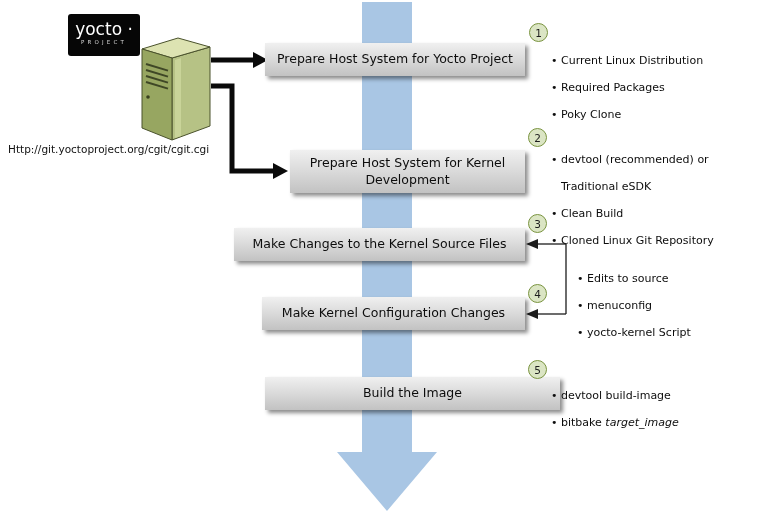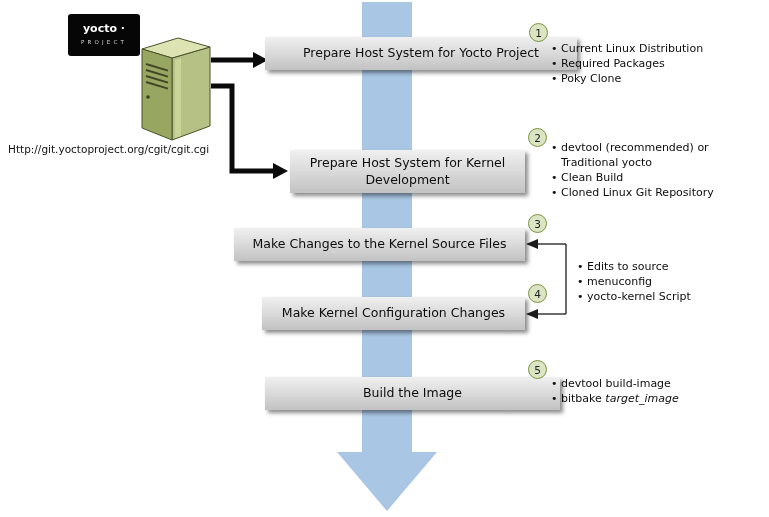--- a/index.html
+++ b/index.html
@@ -14,27 +14,27 @@
   .thin-head{fill:#1c1c1c;}
   .flowbox{position:absolute;display:flex;align-items:center;justify-content:center;text-align:center;
            font-size:12.5px;color:#0d0d0d;line-height:1.35;padding:0 6px;box-sizing:border-box;
            background:linear-gradient(180deg,#f0f0f0 0%,#dcdcdc 45%,#c2c2c2 100%);
            box-shadow:3px 3px 4px rgba(0,0,0,0.45);}
   .stepnum{position:absolute;width:19px;height:19px;border-radius:50%;box-sizing:border-box;
            background:var(--circle_fill,#dbe5c4);border:1.5px solid var(--circle_border,#7a9440);
            display:flex;align-items:center;justify-content:center;font-size:10.5px;color:#1d1d1d;}
   .note{position:absolute;margin:0;padding:0;list-style:none;font-size:11px;line-height:15px;
         color:#0d0d0d;white-space:nowrap;}
-  .note li{position:relative;padding-left:11px;}
+  .note li{position:relative;padding-left:11px;margin-top:12px;}
   .note li::before{content:"•";position:absolute;left:1px;}
   .note li.cont::before{content:"";}
   .it{font-style:italic;}
   #logo{position:absolute;left:68px;top:14px;width:72px;height:42px;background:#060606;border-radius:3px;
         color:#ffffff;text-align:center;box-sizing:border-box;padding-top:7px;}
-  #logo .t{font-size:11px;line-height:16px;font-weight:bold;}
+  #logo .t{font-size:17px;line-height:16px;}
   #logo .p{font-size:5.5px;letter-spacing:3.2px;color:#d8d8d8;margin-top:2px;}
   #srclabel{position:absolute;left:35px;top:71px;width:110px;font-weight:bold;font-size:13px;
             line-height:18px;color:#000;}
   #repourl{position:absolute;left:8px;top:143px;font-size:10.5px;color:#111;}
 </style>
 </head>
 <body>
 
 <div id="canvas">
 
@@ -66,41 +66,41 @@
     <polygon points="5,13 35,22 35,104 5,92" fill="#97a661" stroke="#4a522c" stroke-width="1"></polygon>
     <line x1="9" y1="28" x2="31" y2="34.6" stroke="#3f4726" stroke-width="2"></line>
     <line x1="9" y1="34" x2="31" y2="40.6" stroke="#3f4726" stroke-width="2"></line>
     <line x1="9" y1="40" x2="31" y2="46.6" stroke="#3f4726" stroke-width="2"></line>
     <line x1="9" y1="46" x2="31" y2="52.6" stroke="#3f4726" stroke-width="2"></line>
     <circle cx="11" cy="61" r="1.8" fill="#39401f"></circle>
   </svg>
 
   <div id="repourl">Http://git.yoctoproject.org/cgit/cgit.cgi</div>
 
-  <div class="flowbox" style="left:265px;top:37px;width:312px;height:33px;">Prepare Host System for Yocto Project</div>
+  <div class="flowbox" style="left:265px;top:43px;width:260px;height:33px;">Prepare Host System for Yocto Project</div>
   <div class="flowbox" style="left:290px;top:150px;width:235px;height:43px;">Prepare Host System for Kernel Development</div>
   <div class="flowbox" style="left:234px;top:228px;width:291px;height:33px;">Make Changes to the Kernel Source Files</div>
   <div class="flowbox" style="left:262px;top:297px;width:263px;height:33px;">Make Kernel Configuration Changes</div>
   <div class="flowbox" style="left:265px;top:377px;width:295px;height:33px;">Build the Image</div>
 
   <div class="stepnum" style="left:529px;top:23px;">1</div>
   <div class="stepnum" style="left:528px;top:128px;">2</div>
   <div class="stepnum" style="left:528px;top:214px;">3</div>
   <div class="stepnum" style="left:528px;top:284px;">4</div>
   <div class="stepnum" style="left:528px;top:360px;">5</div>
 
   <ul class="note" style="left:550px;top:41px;">
     <li>Current Linux Distribution</li>
     <li>Required Packages</li>
     <li>Poky Clone</li>
   </ul>
 
   <ul class="note" style="left:550px;top:140px;">
     <li>devtool (recommended) or</li>
-    <li class="cont">Traditional yocto</li>
+    <li class="cont">Traditional eSDK</li>
     <li>Clean Build</li>
     <li>Cloned Linux Git Repository</li>
   </ul>
 
   <ul class="note" style="left:576px;top:259px;">
     <li>Edits to source</li>
     <li>menuconfig</li>
     <li>yocto-kernel Script</li>
   </ul>
 

